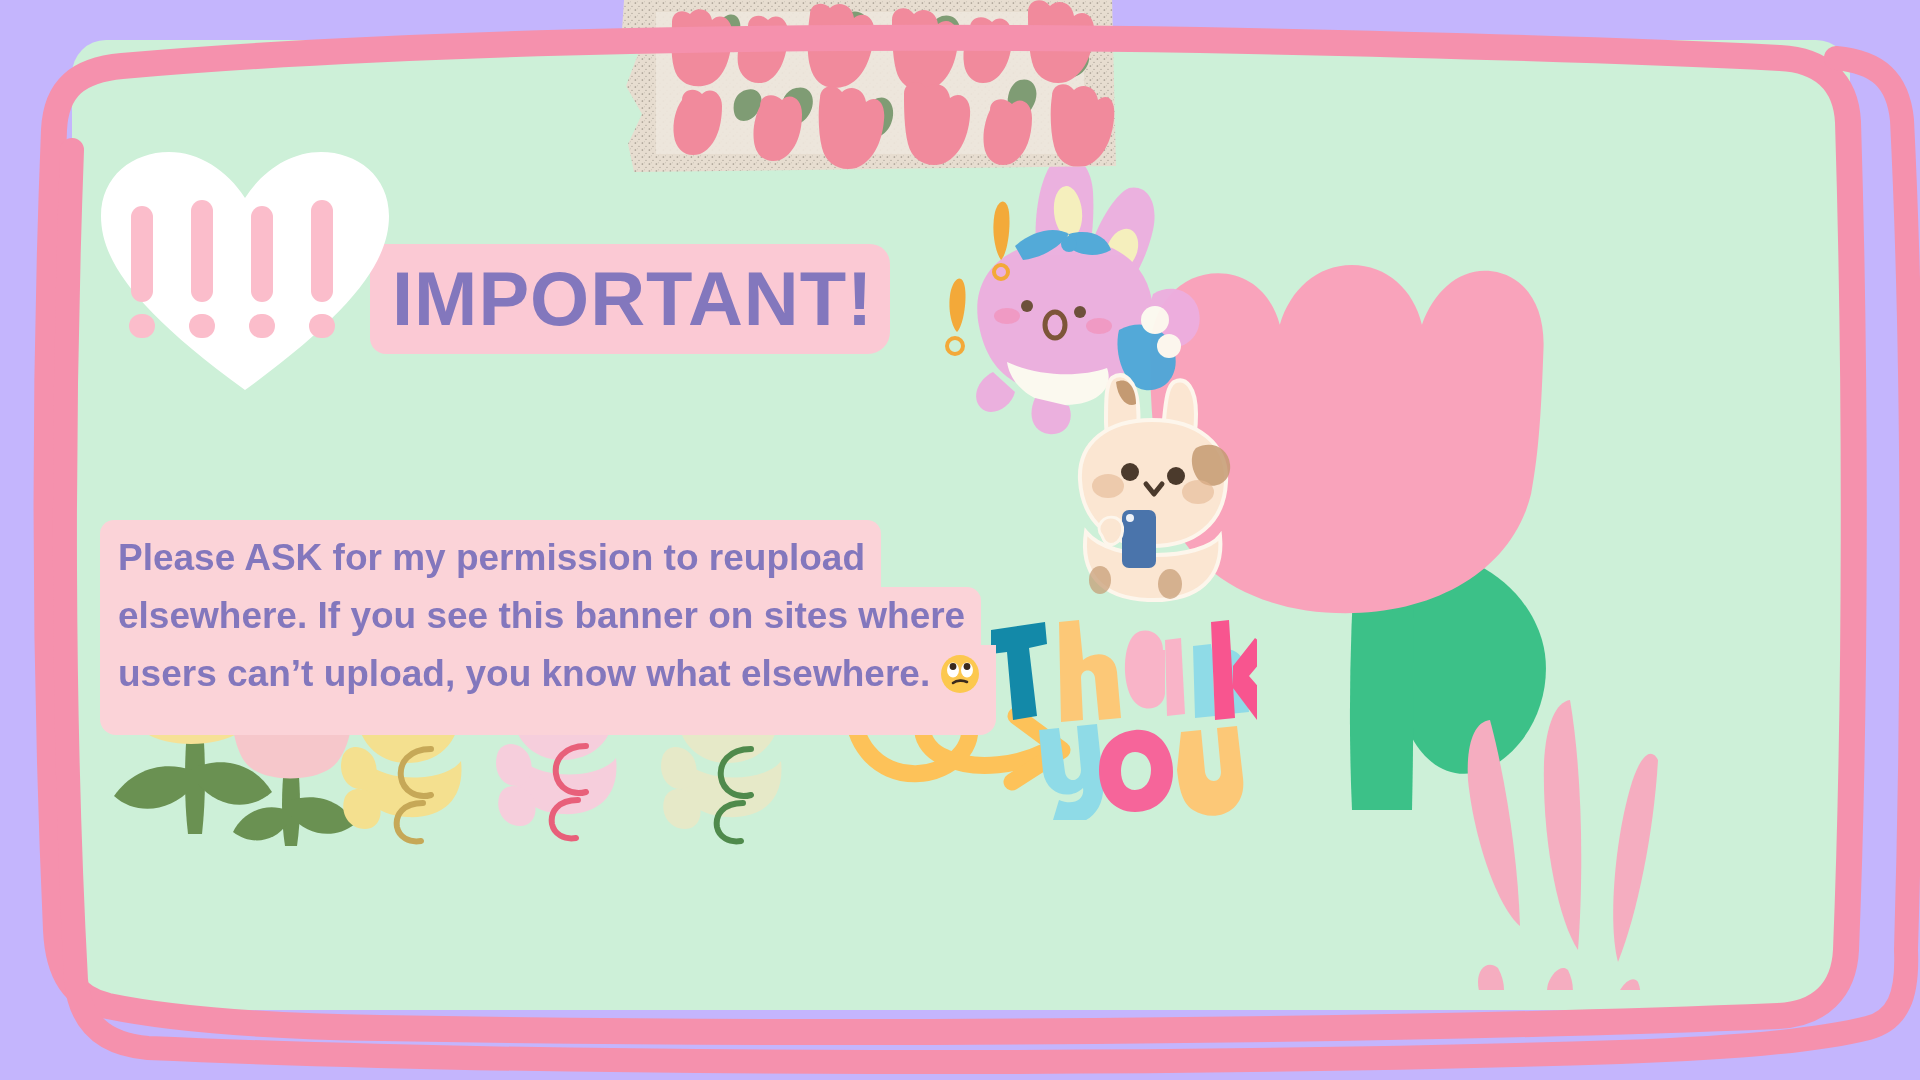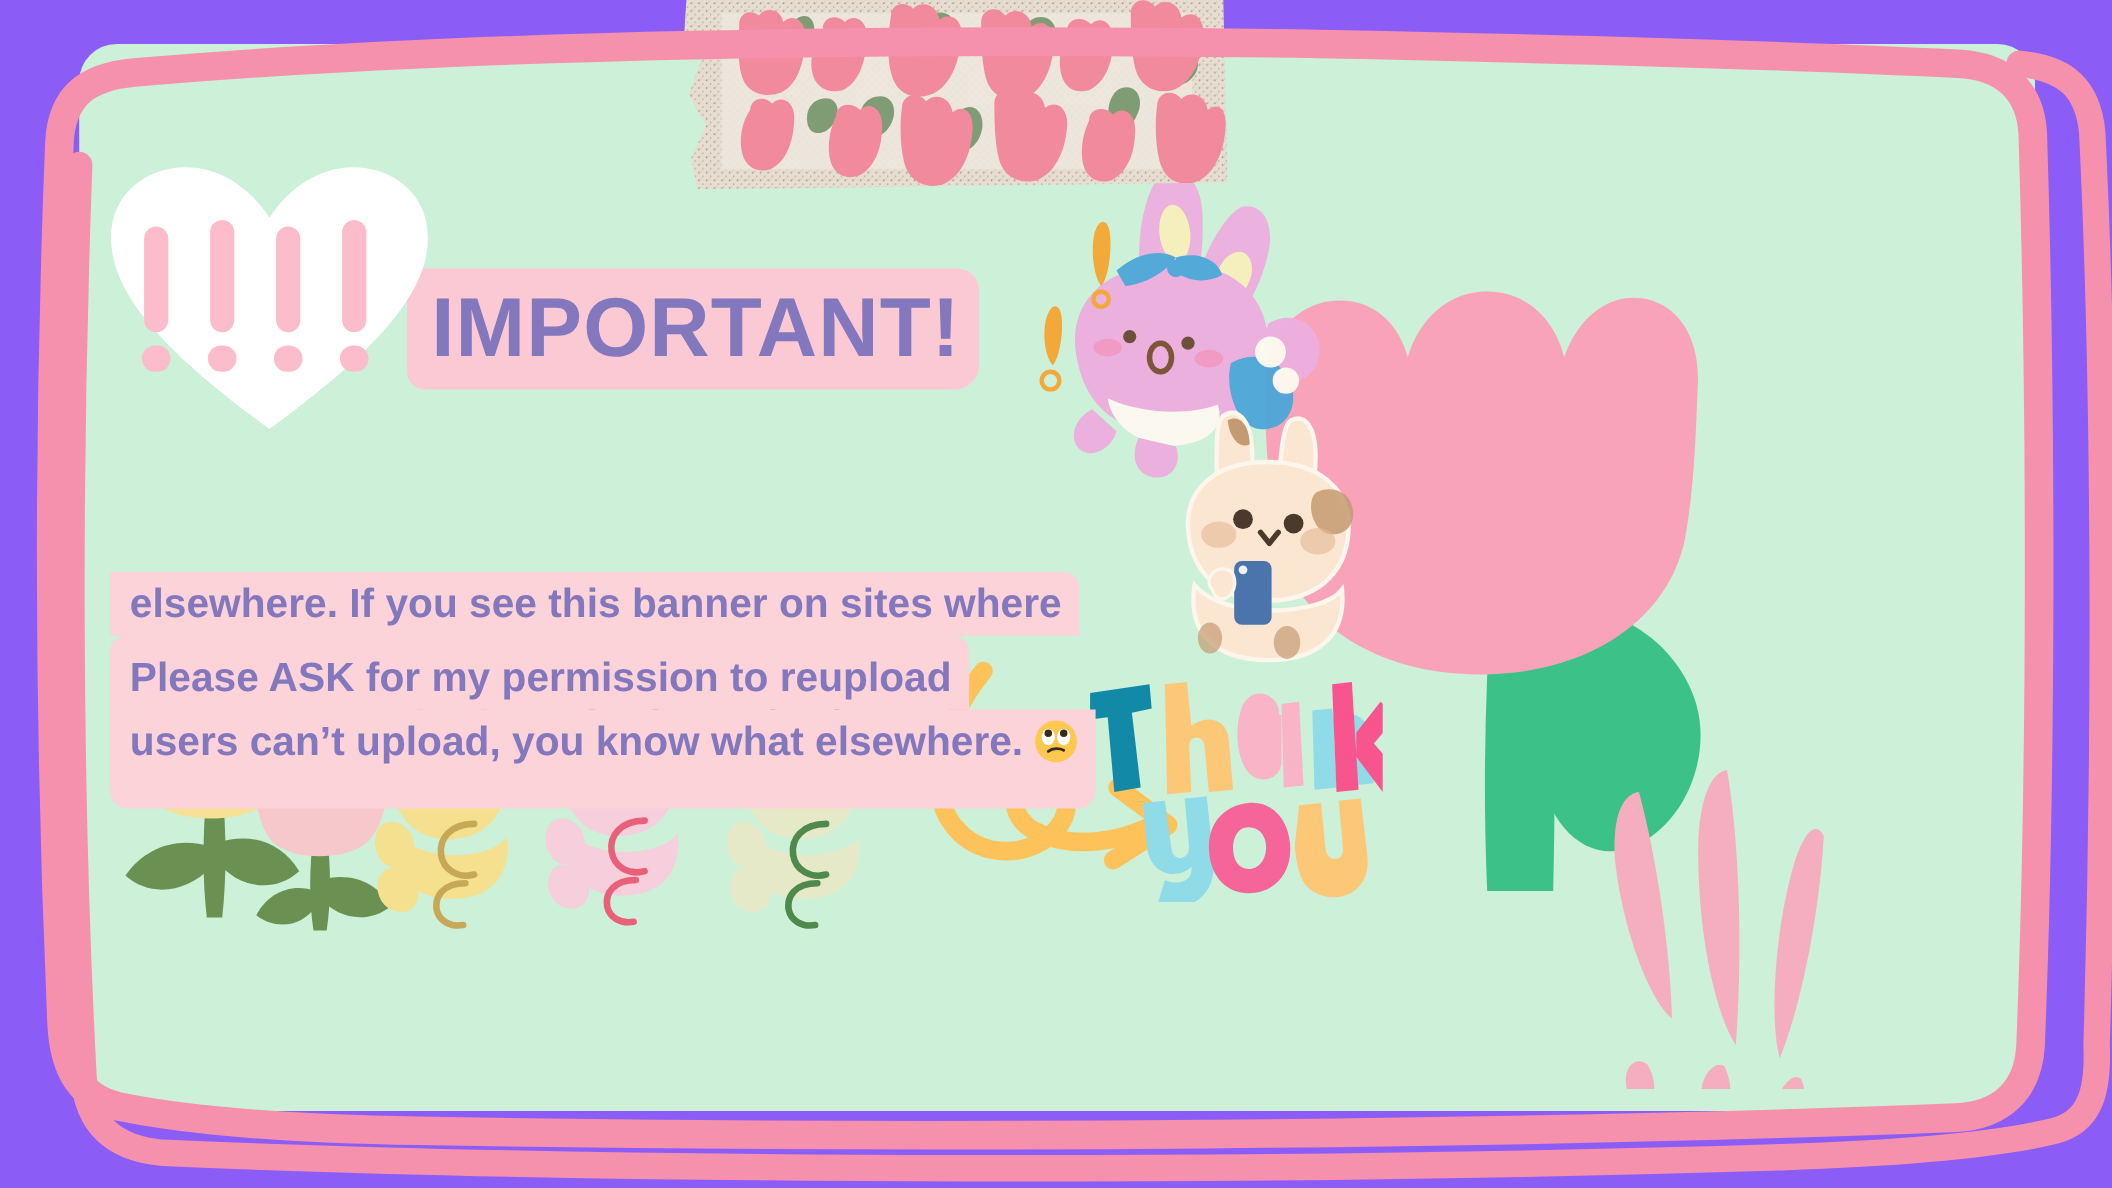--- a/index.html
+++ b/index.html
@@ -2,21 +2,21 @@
 <html><head>
 <meta charset="utf-8">
 <style>
   * { margin:0; padding:0; box-sizing:border-box; }
   html, body {
     width:1920px; height:1080px; overflow:hidden;
     font-family:"Liberation Sans", sans-serif;
   }
   #stage {
     position:relative; width:1920px; height:1080px;
-    background:#8b5cf6;
+    background:#c4b5fd;
   }
 
   
   .frame-svg { position:absolute; left:0; top:0; width:1920px; height:1080px; pointer-events:none; z-index:40; }
 
   
   .mint-panel {
     position:absolute; left:72px; top:40px; width:1778px; height:970px;
     background:#cdf0d8; border-radius:34px; overflow:hidden; z-index:5;
   }
@@ -246,22 +246,22 @@
       <rect x="216" y="50" width="22" height="102" rx="11"></rect>
       <rect x="214" y="164" width="26" height="24" rx="12"></rect>
     </g>
   </svg>
 
   <div class="important-banner">
     <span class="important-text">IMPORTANT!</span>
   </div>
 
   <div class="para-wrap">
+    <span class="para-line l1"> Please ASK for my permission to reupload</span>
     <span class="para-line l2">elsewhere. If you see this banner on sites where</span>
-    <span class="para-line l1"> Please ASK for my permission to reupload</span>
     <span class="para-line l3"><span>users can’t upload, you know what elsewhere.</span><span class="rolleyes"><svg width="40" height="40" viewBox="0 0 40 40">
             <circle cx="20" cy="20" r="19" fill="#fcc84f"></circle>
             <ellipse cx="13" cy="16" rx="6" ry="7.5" fill="#fff"></ellipse>
             <ellipse cx="27" cy="16" rx="6" ry="7.5" fill="#fff"></ellipse>
             <circle cx="13" cy="12.5" r="3.4" fill="#3a2a1c"></circle>
             <circle cx="27" cy="12.5" r="3.4" fill="#3a2a1c"></circle>
             <path d="M13 29 C17 26 23 26 27 28" fill="none" stroke="#3a2a1c" stroke-width="2.6" stroke-linecap="round"></path>
           </svg></span></span>
   </div>
 

